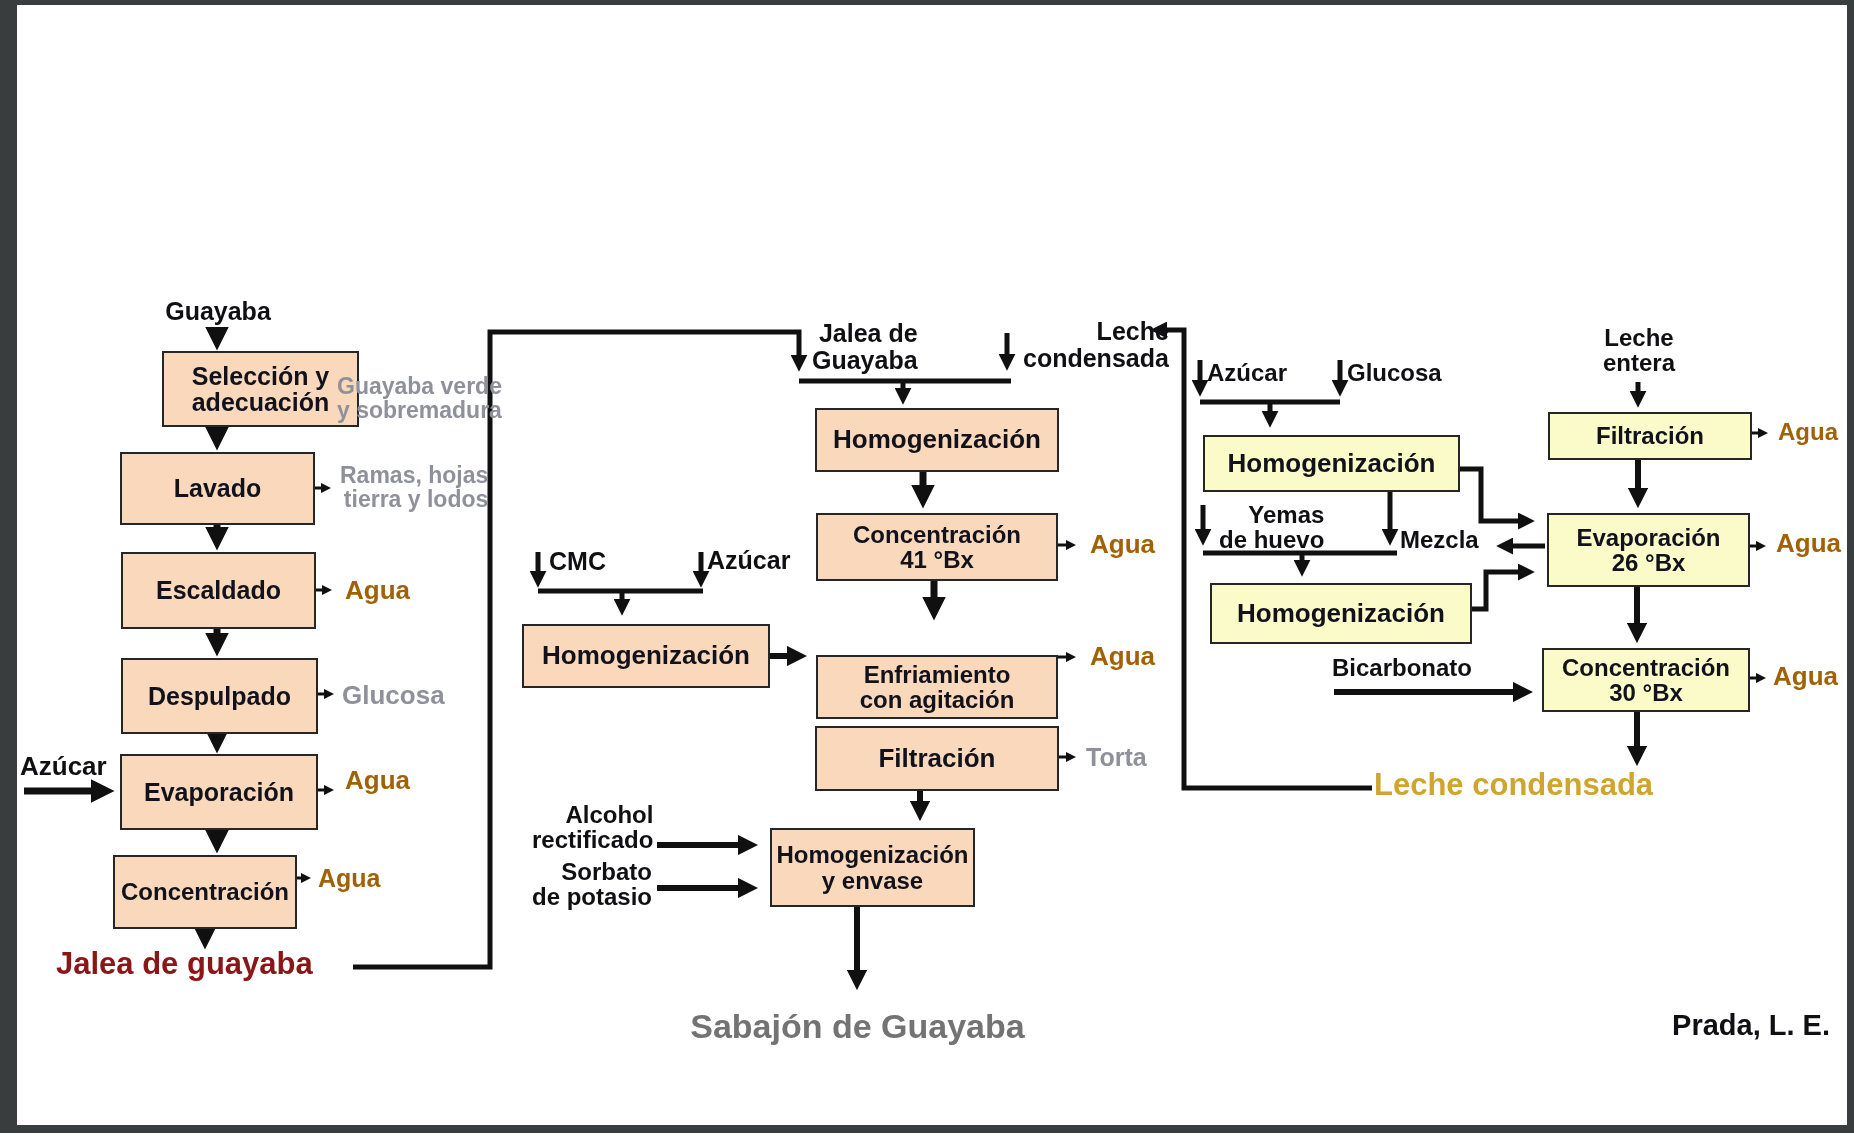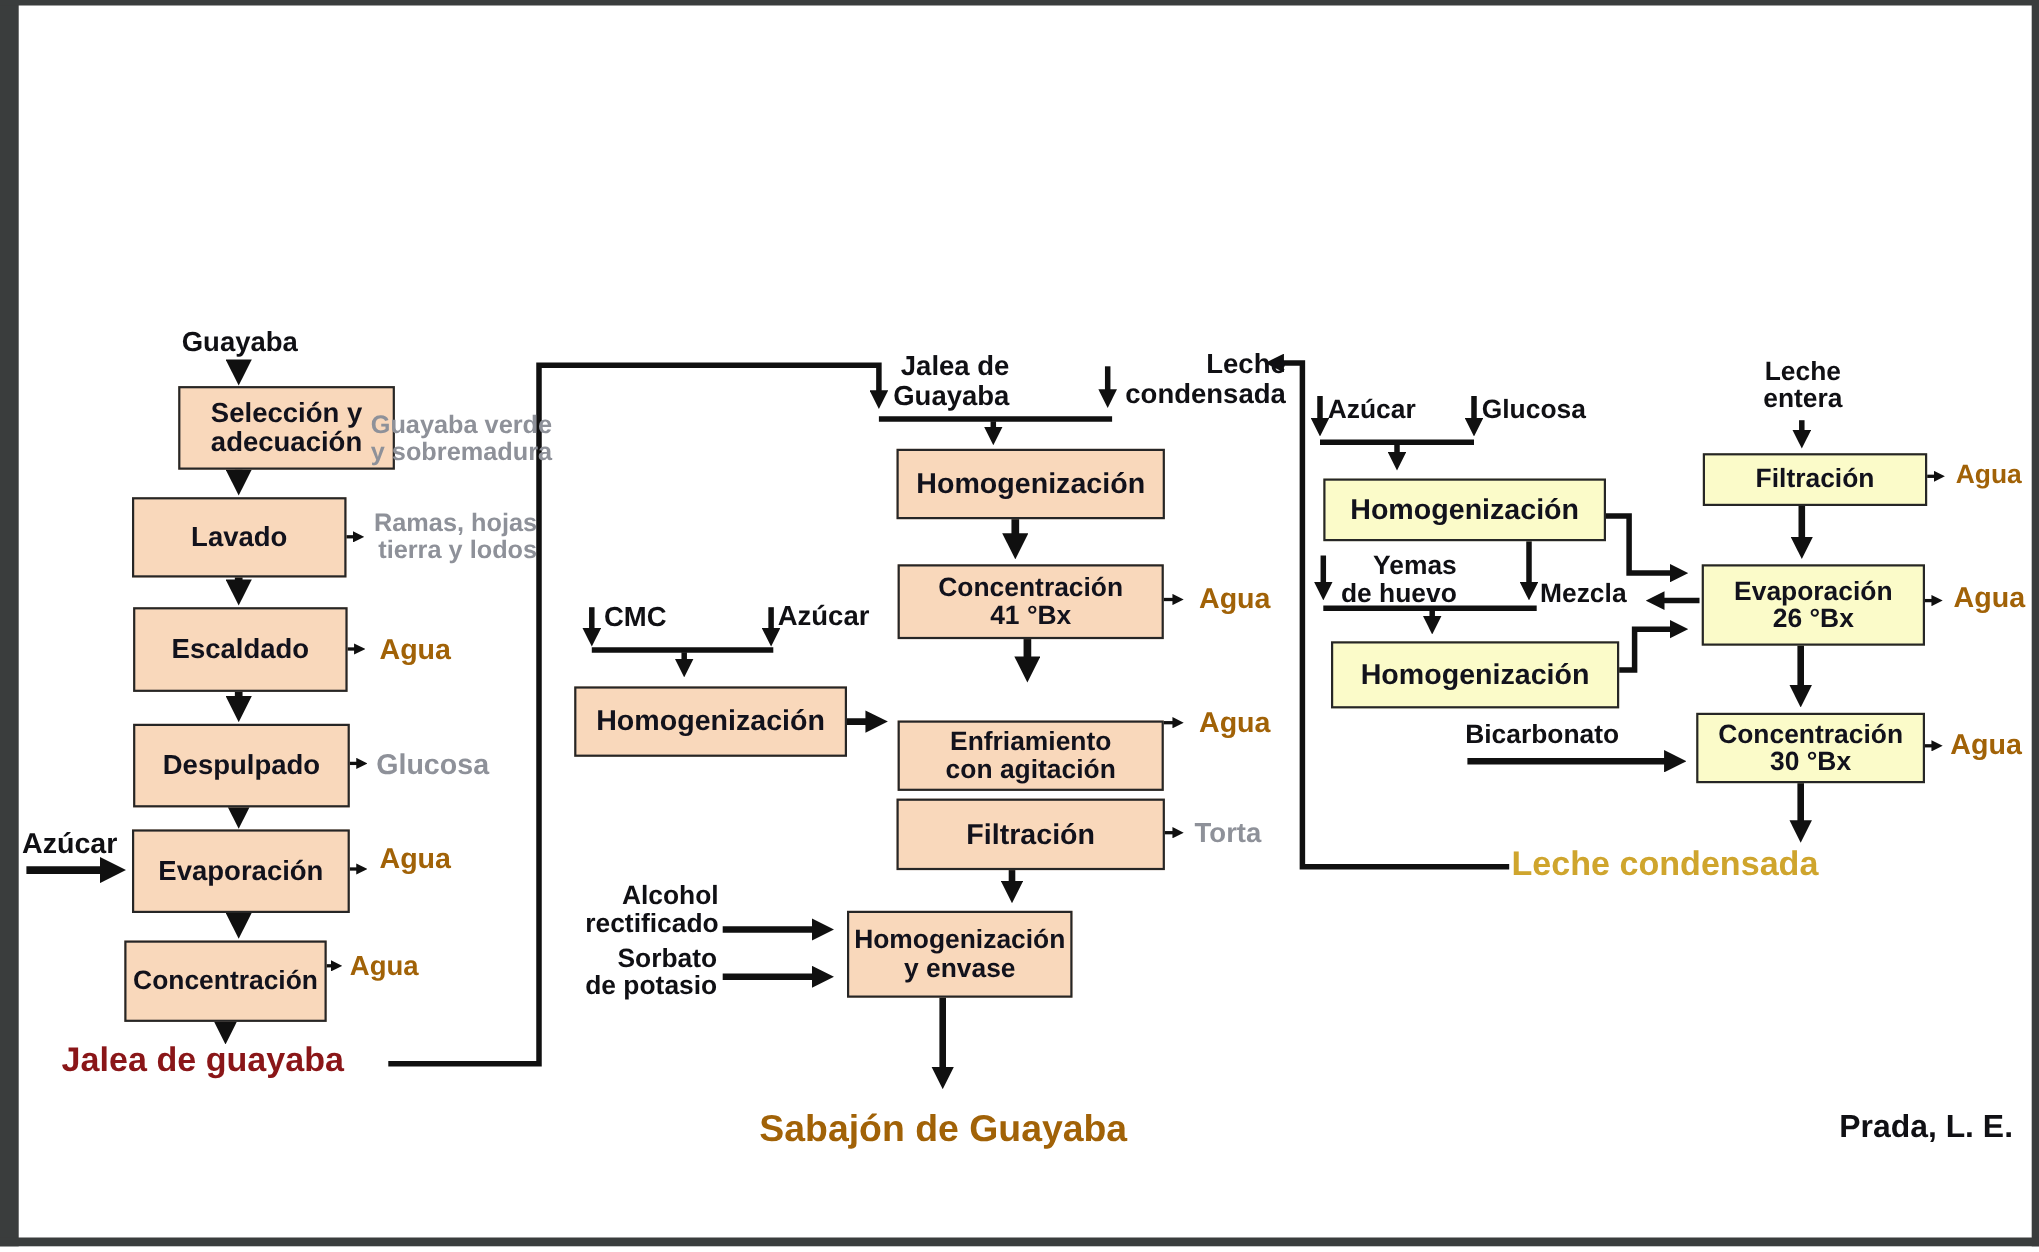--- a/index.html
+++ b/index.html
@@ -10,21 +10,21 @@
   .box{position:absolute;z-index:2;display:flex;align-items:center;justify-content:center;
        text-align:center;border:2px solid #262626;white-space:pre-line;line-height:1.06;
        color:#12121c;}
   .peach{background:#f9d8bb;}
   .yellow{background:#fbfbc9;}
   .lbl{position:absolute;z-index:2;white-space:pre-line;line-height:1.06;text-align:right;}
   .ctr{text-align:center;}
   .dim{color:#8e9199;}
   .aqua{color:#a16207;}
   .jalea{color:#8a1618;}
-  .sabajon{color:#a16207;}
+  .sabajon{color:#737373;}
   .gold{color:#cfa52d;} .f23{font-size:23px;} .f24{font-size:24px;} .f25{font-size:25px;}
   .f26{font-size:26px;} .f29{font-size:29px;} .f31{font-size:31px;} .f34{font-size:34px;}
   .title{position:absolute;left:200px;top:92px;width:1250px;text-align:center;font-size:35px;z-index:2;}
 </style>
 </head>
 <body>
 
 <div class="stage">
 
   <div class="frame" style="left:0;top:0;width:17px;height:1133px;"></div>

